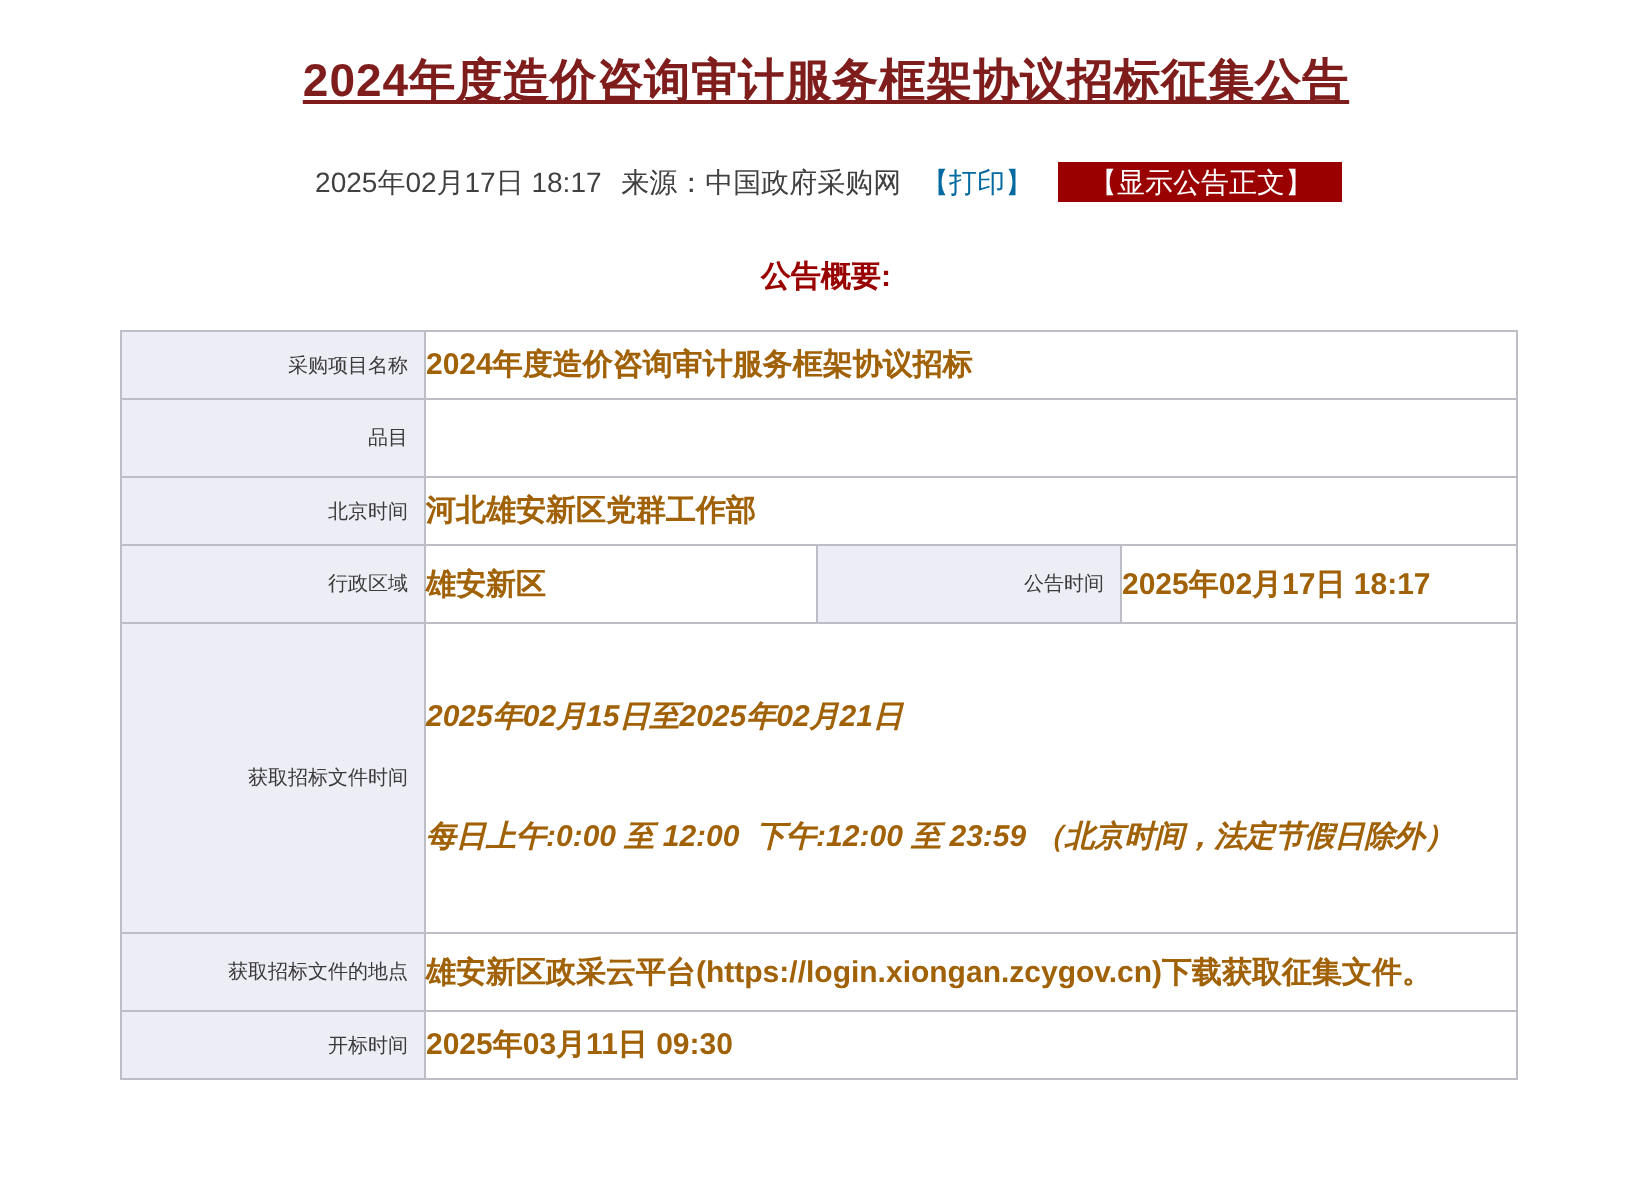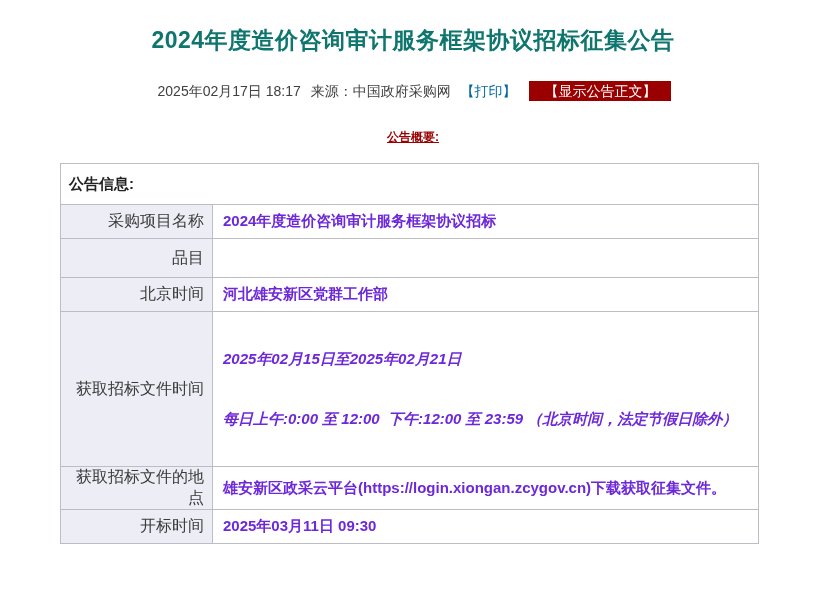--- a/index.html
+++ b/index.html
@@ -9,22 +9,23 @@
     overflow: hidden;
     font-family: "Liberation Sans", "DejaVu Sans", sans-serif;
   }
   .page { width: 826px; height: 591px; overflow: hidden; }
 
   .page-title {
     margin-top: 25px;
     text-align: center;
     font-size: 23px;
     font-weight: bold;
-    color: #0f766e;
+    color: #7f1d1d;
     letter-spacing: 0.5px;
+    text-decoration: underline;
   }
 
   .meta-line {
     margin-top: 27px;
     text-align: center;
     font-size: 14px;
     color: #404040;
   }
   .meta-line .seg { margin: 0 3px; }
   .print-btn { color: #0369a1; cursor: pointer; }
@@ -32,50 +33,49 @@
     background: #9a0000;
     color: #ffffff;
     padding: 2px 15px;
     margin-left: 6px;
     cursor: pointer;
   }
 
   .section-heading {
     margin-top: 28px;
     text-align: center;
-    font-size: 12px;
+    font-size: 15px;
     font-weight: bold;
     color: #990000;
-    text-decoration: underline;
   }
 
   table.info-table {
     margin: 17px 0 0 60px;
     width: 698px;
     border-collapse: collapse;
     table-layout: fixed;
   }
   .info-table td {
     border: 1px solid #bdbdc6;
-    font-size: 16px;
+    font-size: 10px;
     color: #3a3a3a;
     vertical-align: middle;
   }
   .info-table td.lbl {
     background: #ededf6;
     text-align: right;
     padding: 0 8px;
     font-weight: normal;
   }
   .info-table td.val {
     background: #ffffff;
     text-align: left;
-    padding: 0 10px;
+    padding: 0 0;
     font-weight: bold;
-    color: #6d28d9;
+    color: #a16207;
     font-size: 15px;
     white-space: pre-wrap;
   }
   .info-table td.section-cell {
     background: #ffffff;
     font-weight: bold;
     color: #222222;
     font-size: 15px;
     padding: 0 8px;
     text-align: left;
@@ -103,39 +103,42 @@
   <div class="section-heading">公告概要:</div>
 
   <table class="info-table">
     <colgroup>
       <col style="width:152px">
         <col style="width:196px">
         <col style="width:152px">
         <col style="width:198px">
     </colgroup>
     <tbody>
-      <tr class="r-header">
-        <td class="section-cell" colspan="4">公告信息:</td>
-      </tr>
 
       <tr class="r-normal">
         <td class="lbl">采购项目名称</td>
         <td class="val" colspan="3">2024年度造价咨询审计服务框架协议招标</td>
       </tr>
 
       <tr class="r-normal2">
         <td class="lbl">品目</td>
         <td class="val" colspan="3"></td>
       </tr>
 
       <tr class="r-normal">
         <td class="lbl">北京时间</td>
         <td class="val" colspan="3">河北雄安新区党群工作部</td>
       </tr>
 
+      <tr class="r-normal2">
+        <td class="lbl">行政区域</td>
+        <td class="val">雄安新区</td>
+        <td class="lbl">公告时间</td>
+        <td class="val">2025年02月17日 18:17</td>
+      </tr>
 
       <tr class="r-tall">
         <td class="lbl">获取招标文件时间</td>
         <td class="val" colspan="3">
           <span class="line">2025年02月15日至2025年02月21日</span>
           <span class="line">每日上午:0:00 至 12:00  下午:12:00 至 23:59 （北京时间，法定节假日除外）</span>
         </td>
       </tr>
 
 

